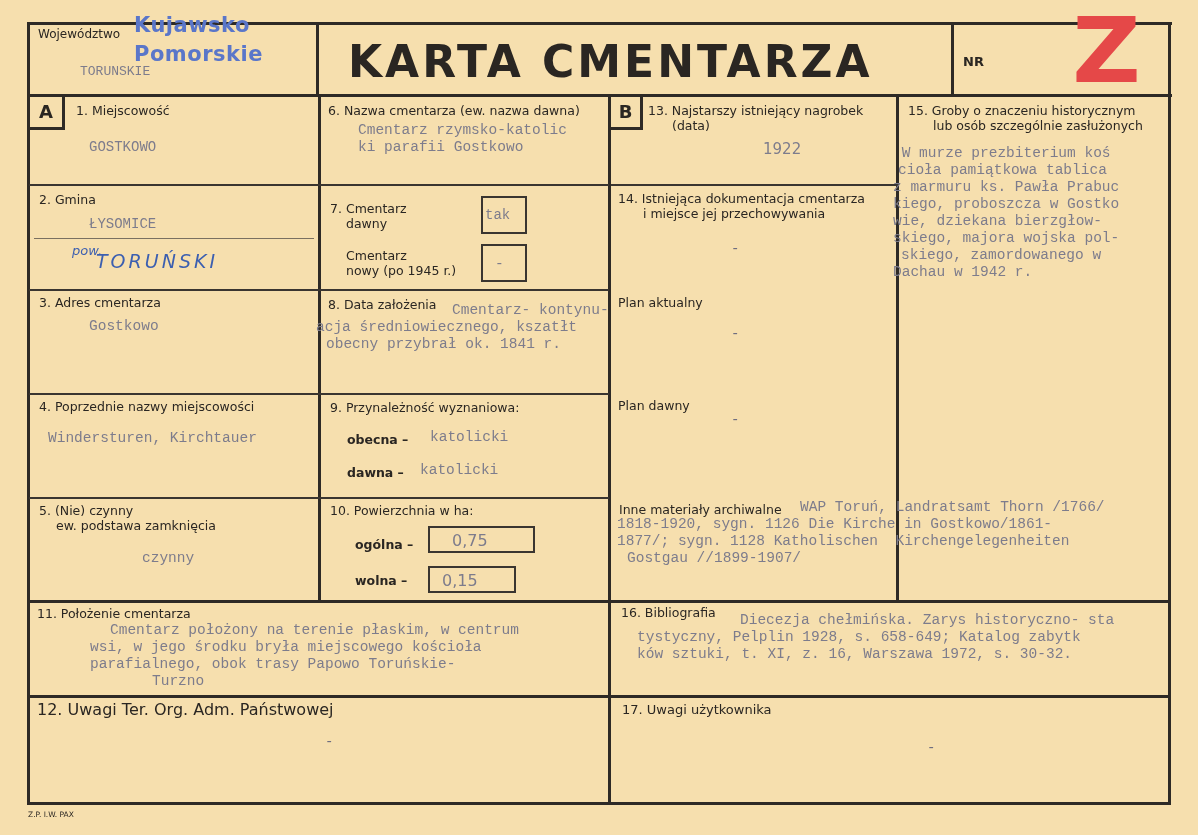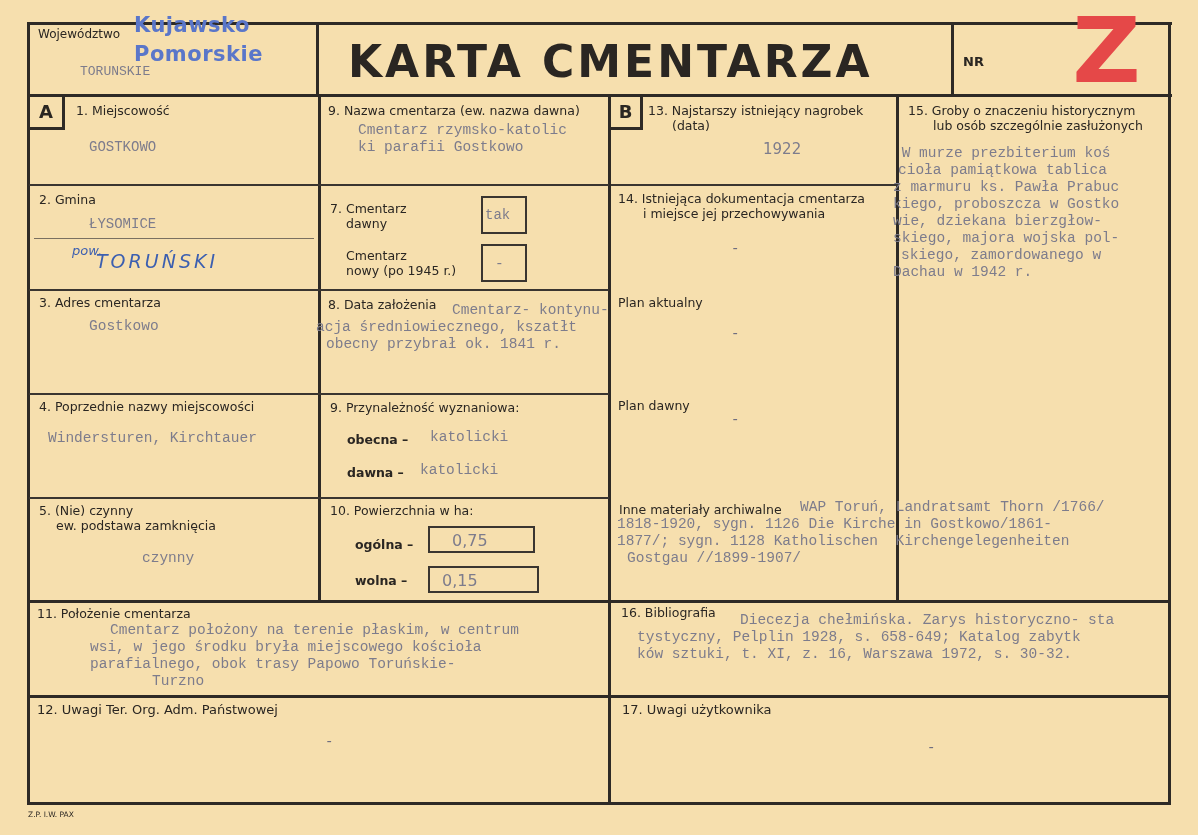--- a/index.html
+++ b/index.html
@@ -85,21 +85,21 @@
 <div class="lbl" style="left:39px; top:295px;">3. Adres cmentarza</div>
 <div class="typed" style="left:89px; top:318px;">Gostkowo</div>
 
 <div class="lbl" style="left:39px; top:399px;">4. Poprzednie nazwy miejscowości</div>
 <div class="typed" style="left:48px; top:430px;">Windersturen, Kirchtauer</div>
 
 <div class="lbl" style="left:39px; top:503px;">5. (Nie) czynny</div>
 <div class="lbl" style="left:56px; top:518px;">ew. podstawa zamknięcia</div>
 <div class="typed" style="left:142px; top:550px;">czynny</div>
 
-<div class="lbl" style="left:328px; top:103px;">9. Nazwa cmentarza (ew. nazwa dawna)</div>
+<div class="lbl" style="left:328px; top:103px;">6. Nazwa cmentarza (ew. nazwa dawna)</div>
 <div class="typed" style="left:358px; top:122px;">Cmentarz rzymsko-katolic</div>
 <div class="typed" style="left:358px; top:139px;">ki parafii Gostkowo</div>
 
 <div class="lbl" style="left:330px; top:201px;">7. Cmentarz</div>
 <div class="lbl" style="left:346px; top:216px;">dawny</div>
 <div class="valbox" style="left:481px; top:196px; width:36px; height:38px;">
   <span class="typed" style="left:2px; top:9px; font-size:14px;">tak</span>
 </div>
 <div class="lbl" style="left:346px; top:248px;">Cmentarz</div>
 <div class="lbl" style="left:346px; top:263px;">nowy (po 1945 r.)</div>
@@ -117,31 +117,31 @@
 <div class="typed" style="left:430px; top:429px;">katolicki</div>
 <div class="lbl" style="left:347px; top:465px; font-weight:bold;">dawna –</div>
 <div class="typed" style="left:420px; top:462px;">katolicki</div>
 
 <div class="lbl" style="left:330px; top:503px;">10. Powierzchnia w ha:</div>
 <div class="lbl" style="left:355px; top:537px; font-weight:bold;">ogólna –</div>
 <div class="valbox" style="left:428px; top:526px; width:107px; height:27px;">
   <span class="abs" style="left:22px; top:3px; font-size:16px; color:#7d7c8c; font-family:'DejaVu Sans', sans-serif;">0,75</span>
 </div>
 <div class="lbl" style="left:355px; top:573px; font-weight:bold;">wolna –</div>
-<div class="valbox" style="left:428px; top:566px; width:111px; height:27px;">
+<div class="valbox" style="left:428px; top:566px; width:88px; height:27px;">
   <span class="abs" style="left:12px; top:3px; font-size:16px; color:#7d7c8c; font-family:'DejaVu Sans', sans-serif;">0,15</span>
 </div>
 
 <div class="lbl" style="left:37px; top:606px;">11. Położenie cmentarza</div>
 <div class="typed" style="left:110px; top:622px;">Cmentarz położony na terenie płaskim, w centrum</div>
 <div class="typed" style="left:90px; top:639px;">wsi, w jego środku bryła miejscowego kościoła</div>
 <div class="typed" style="left:90px; top:656px;">parafialnego, obok trasy Papowo Toruńskie-</div>
 <div class="typed" style="left:152px; top:673px;">Turzno</div>
 
-<div class="lbl" style="left:37px; top:702px; font-size:13px;">12. Uwagi Ter. Org. Adm. Państwowej</div>
+<div class="lbl" style="left:37px; top:702px; font-size:16px;">12. Uwagi Ter. Org. Adm. Państwowej</div>
 <div class="dash" style="left:325px; top:734px;">-</div>
 
 <div class="letterbox" style="left:608px; top:94px; width:35px; height:36px; line-height:30px;">B</div>
 
 <div class="lbl" style="left:648px; top:103px;">13. Najstarszy istniejący nagrobek</div>
 <div class="lbl" style="left:672px; top:118px;">(data)</div>
 <div class="abs" style="left:733px; top:140px; font-size:15px; color:#7d7c8c; font-family:'DejaVu Sans', sans-serif;margin-left:30px;">1922</div>
 
 <div class="lbl" style="left:618px; top:191px;">14. Istniejąca dokumentacja cmentarza</div>
 <div class="lbl" style="left:643px; top:206px;">i miejsce jej przechowywania</div>

